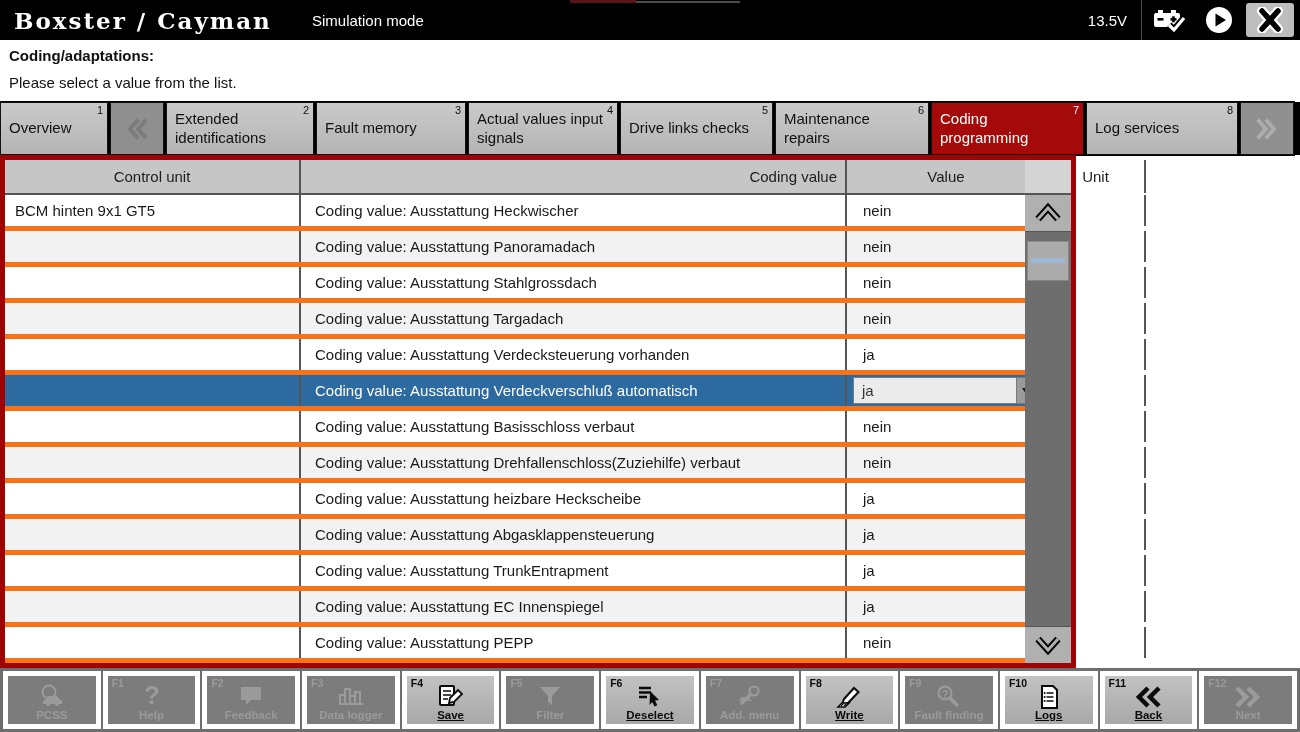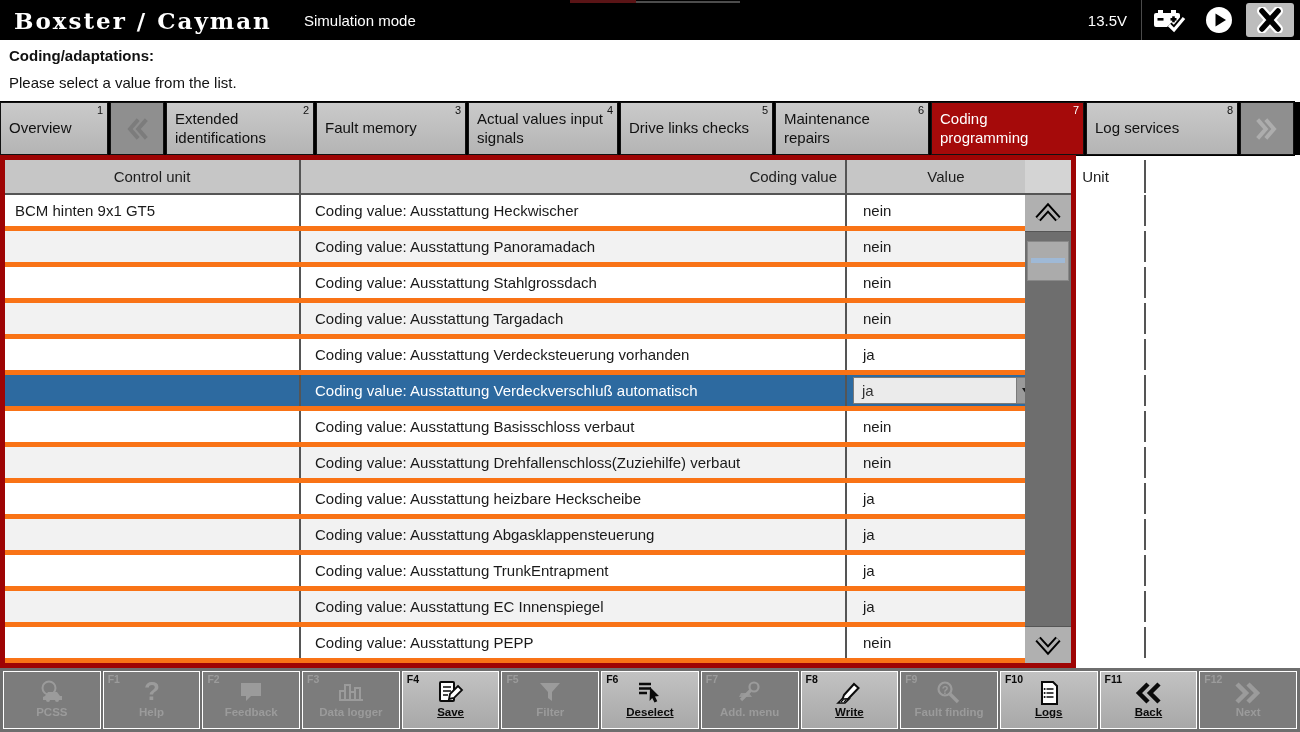--- a/index.html
+++ b/index.html
@@ -4,21 +4,21 @@
 <style>
   html,body{margin:0;padding:0;}
   body{
     width:1300px;height:732px;position:relative;overflow:hidden;
     font-family:"Liberation Sans",sans-serif;background:#fff;
     -webkit-font-smoothing:antialiased;
   }
   
   .titlebar{position:absolute;top:0;left:0;width:1300px;height:40px;background:#000;color:#fff;display:flex;align-items:center;}
   .brand{font-family:"DejaVu Serif",serif;font-weight:bold;font-size:23px;margin-left:14px;letter-spacing:2px;white-space:nowrap;}
-  .mode{position:absolute;left:304px;font-size:15px;}
+  .mode{position:absolute;left:312px;font-size:15px;}
   .tb-right{margin-left:auto;display:flex;align-items:center;height:100%;}
   .voltage{font-size:15px;margin-right:14px;}
   .tb-sep{width:1px;height:40px;background:#4a4a4a;}
   .tb-icon{display:flex;align-items:center;justify-content:center;height:100%;padding:0 9px;}
   .close-btn{width:48px;height:34px;background:#BDBDBD;border-radius:3px;display:flex;align-items:center;justify-content:center;margin:0 6px 0 4px;}
   .top-red-strip{position:absolute;top:0;left:570px;width:66px;height:3px;background:#5a1416;}
   .top-gray-strip{position:absolute;top:1px;left:636px;width:104px;height:2px;background:#4c4c4c;}
   
   .page-head{position:absolute;top:40px;left:0;width:1300px;height:62px;background:#fff;}
   .page-title{position:absolute;top:7px;left:9px;font-size:15px;font-weight:bold;color:#111;}
@@ -60,22 +60,22 @@
   
   .vscroll{width:46px;display:flex;flex-direction:column;background:#6E6E6E;}
   .vs-header{height:33px;background:#D4D4D4;border-bottom:2px solid #555;}
   .vs-btn{height:36px;background:#B0B0B0;display:flex;align-items:center;justify-content:center;border-bottom:1px solid #555;}
   .vs-btn.down{border-top:1px solid #555;border-bottom:none;}
   .vs-track{flex:1;position:relative;}
   .vs-thumb{position:absolute;top:9px;left:2px;right:2px;height:38px;background:#ABABAB;border:1px solid #888;}
   .vs-thumb-line{position:absolute;top:16px;left:3px;right:3px;height:5px;background:#9FB9D6;}
   
   .footer{position:absolute;top:668px;left:0;width:1300px;height:64px;background:#6E6E6E;display:flex;align-items:stretch;padding:2px;box-sizing:border-box;}
-  .fbtn{flex:1;position:relative;margin:1px;border:1px solid #ffffff;box-sizing:border-box;
-        display:flex;flex-direction:column;align-items:center;justify-content:flex-end;padding-bottom:10px;}
+  .fbtn{flex:1;position:relative;margin:1px;border:5px solid #ffffff;box-sizing:border-box;
+        display:flex;flex-direction:column;align-items:center;justify-content:flex-end;padding-bottom:3px;}
   .fbtn.enabled{background:linear-gradient(#C2C2C2,#A8A8A8);color:#0b0b0b;text-decoration:underline;}
   .fbtn.disabled{background:#7C7C7C;color:#9B9B9B;}
   .fbtn .fkey{position:absolute;top:1px;left:4px;font-size:10.5px;font-weight:bold;}
   .fbtn .ficon{position:absolute;top:7px;left:50%;transform:translateX(-50%);}
   .fbtn .flabel{font-size:11.5px;font-weight:bold;white-space:nowrap;}
   svg{display:block;}
 </style>
 </head>
 <body>
 

